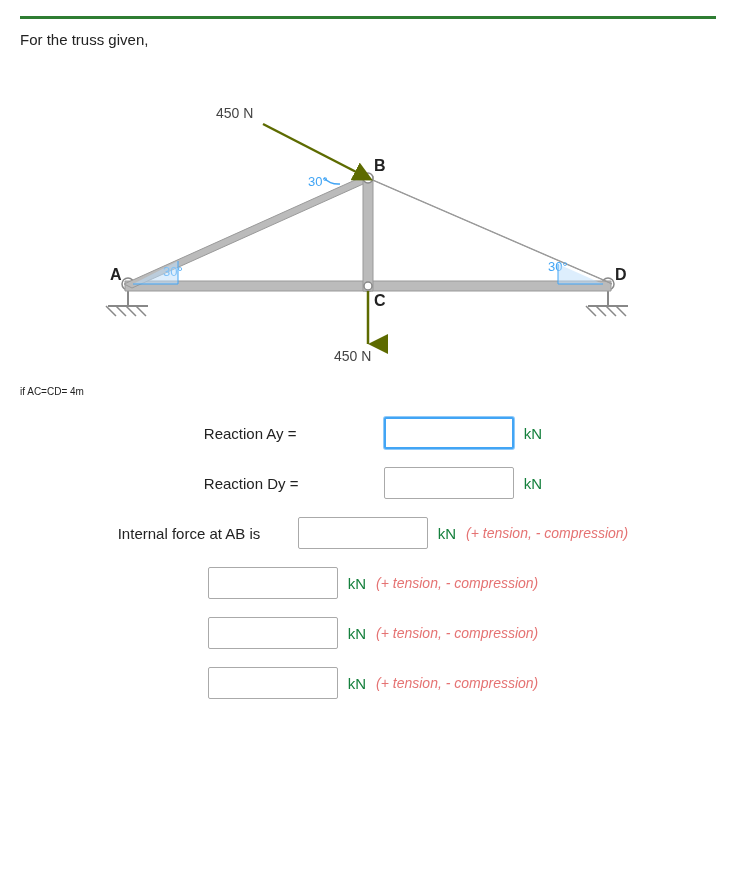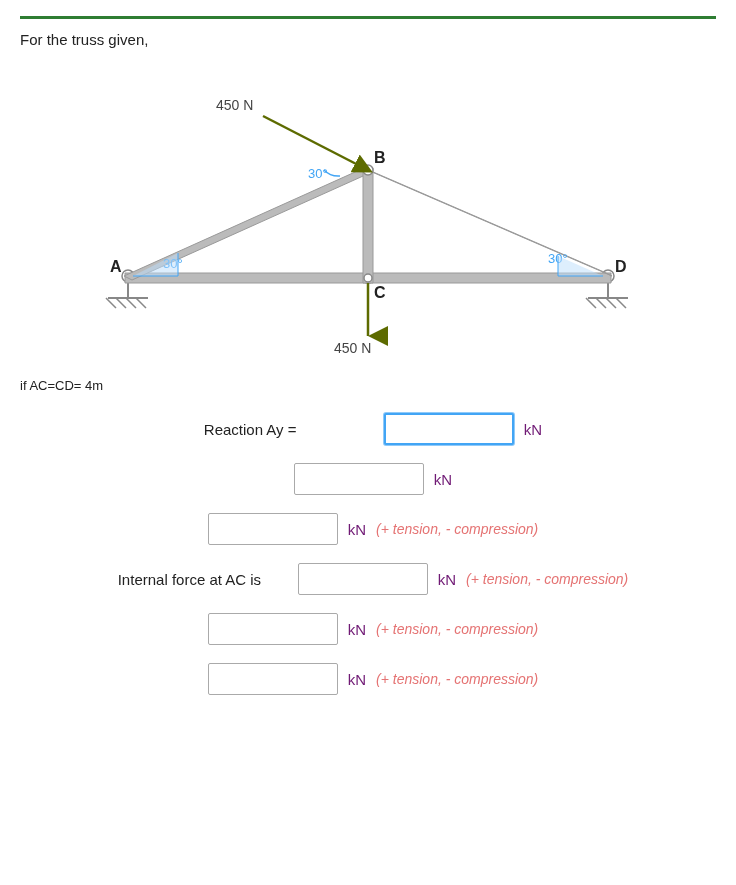--- a/index.html
+++ b/index.html
@@ -12,34 +12,35 @@
       padding: 16px 20px;
       font-size: 15px;
     }
     .top-border {
       border-top: 3px solid #2e7d32;
       width: 100%;
       margin-bottom: 12px;
     }
     .intro-text {
       font-size: 15px;
+      margin-bottom: 8px;
       color: #222;
     }
     .diagram-container {
       position: relative;
       width: 600px;
       height: 320px;
       margin: 0 auto 10px auto;
     }
     svg.truss-diagram {
       width: 100%;
       height: 100%;
     }
     .condition-text {
-      font-size: 13px;
+      font-size: 10px;
       margin: 8px 0 20px 0;
       color: #222;
     }
     .form-section {
       display: flex;
       flex-direction: column;
       gap: 18px;
       margin-left: 10px;
       align-items: center;
     }
@@ -61,21 +62,21 @@
       padding: 0 6px;
       font-size: 14px;
       outline: none;
     }
     .form-input.active-input {
       border: 2px solid #42a5f5;
       box-shadow: 0 0 0 1px #90caf9;
     }
     .form-unit {
       font-size: 15px;
-      color: #701a75;
+      color: #15803d;
     }
     .form-note {
       font-size: 14px;
       color: #e57373;
       font-style: italic;
     }
   </style>
 </head>
 <body>
 
@@ -164,30 +165,31 @@
 
 <p class="condition-text">if AC=CD= 4m</p>
 
 <div class="form-section">
 <div class="form-row">
       <span class="form-label">Reaction Ay =</span>
       <input type="text" class="form-input active-input" style="">
       <span class="form-unit">kN</span>
     </div>
     <div class="form-row">
-      <input type="text" class="form-input" style="">
-      <span class="form-unit">kN</span>
-    </div>
-    <div class="form-row">
-      <input type="text" class="form-input" style="">
-      <span class="form-unit">kN</span>
-      <span class="form-note">(+ tension, - compression)</span>
-    </div>
-    <div class="form-row">
-      <span class="form-label">Internal force at AC is</span>
+      <span class="form-label">Reaction Dy =</span>
+      <input type="text" class="form-input" style="">
+      <span class="form-unit">kN</span>
+    </div>
+    <div class="form-row">
+      <span class="form-label">Internal force at AB is</span>
+      <input type="text" class="form-input" style="">
+      <span class="form-unit">kN</span>
+      <span class="form-note">(+ tension, - compression)</span>
+    </div>
+    <div class="form-row">
       <input type="text" class="form-input" style="">
       <span class="form-unit">kN</span>
       <span class="form-note">(+ tension, - compression)</span>
     </div>
     <div class="form-row">
       <input type="text" class="form-input" style="">
       <span class="form-unit">kN</span>
       <span class="form-note">(+ tension, - compression)</span>
     </div>
     <div class="form-row">

